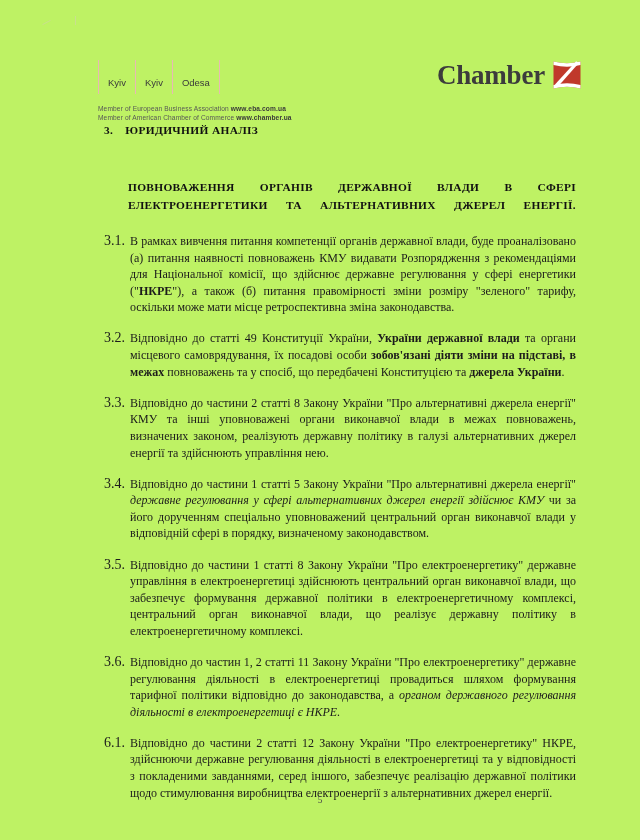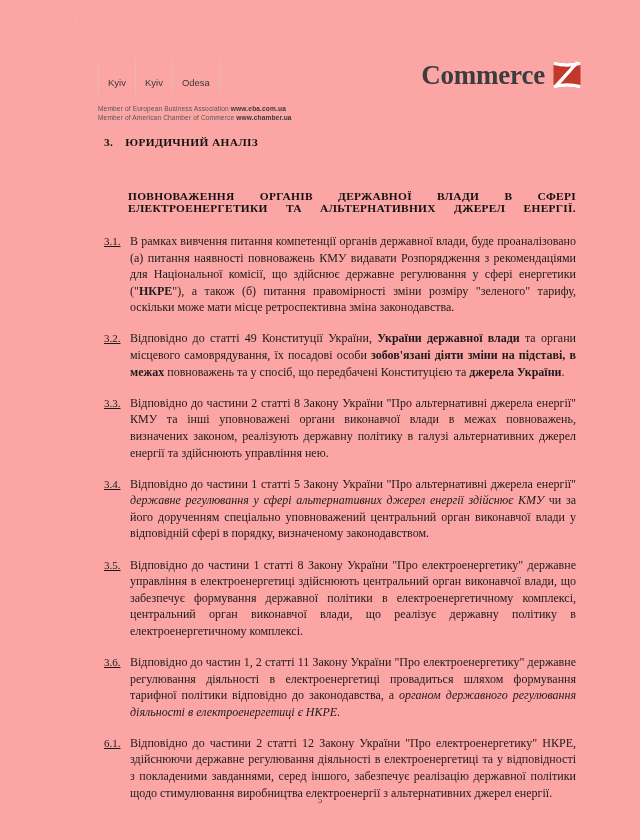--- a/index.html
+++ b/index.html
@@ -12,21 +12,21 @@
     height: 840px;
     position: relative;
     font-family: "Liberation Serif", "DejaVu Serif", serif;
     color: #1b1b1b;
     overflow: hidden;
   }
 
   .page {
     position: absolute;
     inset: 0;
-    background: #fca5a5;
+    background: #bef264;
   }
 
   
   .artifact {
     position: absolute;
     background: #d8c7c4;
     opacity: 0.45;
   }
   .artifact-a { left: 42px;  top: 22px; width: 9px;  height: 1px; transform: rotate(-28deg); }
   .artifact-b { left: 75px;  top: 16px; width: 1px;  height: 9px; }
@@ -97,61 +97,60 @@
     width: 30px;
     height: 30px;
     overflow: hidden;
   }
   .logo-mark svg { display: block; }
 
   
   .content {
     position: absolute;
     left: 0; right: 0;
-    top: 136px;
+    top: 124px;
   }
 
   .section-heading {
     position: relative;
     margin-left: 104px;
     margin-bottom: 0;
     font-size: 11.4px;
     font-weight: bold;
     letter-spacing: 0.35px;
     color: #111;
     white-space: nowrap;
   }
   .section-heading .num { margin-right: 12px; }
 
   .doc-title {
     margin: 42px 64px 0 128px;
     font-size: 11.4px;
     font-weight: bold;
     letter-spacing: 0.3px;
-    line-height: 12px;
+    line-height: 18px;
     text-align: justify;
     text-align-last: justify;
     color: #111;
   }
 
   .clauses {
     margin-top: 19px;
   }
 
   .clause {
     display: flex;
     align-items: flex-start;
     margin: 0 64px 14.5px 104px;
   }
   .clause-num {
     flex: 0 0 26px;
-    font-size: 11px;
+    font-size: 14px;
     line-height: 16.6px;
     color: #1b1b1b;
-    text-decoration: underline;
   }
   .clause-body {
     flex: 1 1 auto;
     font-size: 12px;
     line-height: 16.6px;
     text-align: justify;
     color: #1b1b1b;
     hyphens: none;
   }
   .clause-body b { font-weight: bold; }
@@ -186,21 +185,21 @@
       <div class="city-label">Odesa</div>
       <div class="city-rule"></div>
     </div>
 
     <div class="memberships">
       <div><span>Member of European Business Association </span><span class="url">www.eba.com.ua</span></div>
       <div><span>Member of American Chamber of Commerce </span><span class="url">www.chamber.ua</span></div>
     </div>
 
     <div class="logo">
-      <div class="logo-word">Commerce</div>
+      <div class="logo-word">Chamber</div>
       <div class="logo-mark">
         <svg width="30" height="30" viewBox="0 0 30 30" aria-hidden="true">
           <path d="M1.5 1.5 Q15 5 28.5 1.5 L28.5 28.5 Q15 25 1.5 28.5 Z" fill="#c0392b"></path>
           <path d="M26.6 3.2 L5.4 27.2 L3.0 24.6 L24.2 1.2 Z" fill="#ffffff"></path>
           <path d="M1.5 1.5 Q15 5 28.5 1.5 L28.5 5.0 Q15 8.6 1.5 5.0 Z" fill="#ffffff"></path>
           <path d="M1.5 25.0 Q15 21.4 28.5 25.0 L28.5 28.5 Q15 25 1.5 28.5 Z" fill="#ffffff"></path>
           <path d="M1.5 4.2 Q15 7.8 28.5 4.2 L28.5 25.8 Q15 22.2 1.5 25.8 Z" fill="none" stroke="#c0392b" stroke-width="0.01"></path>
         </svg>
       </div>
     </div>

